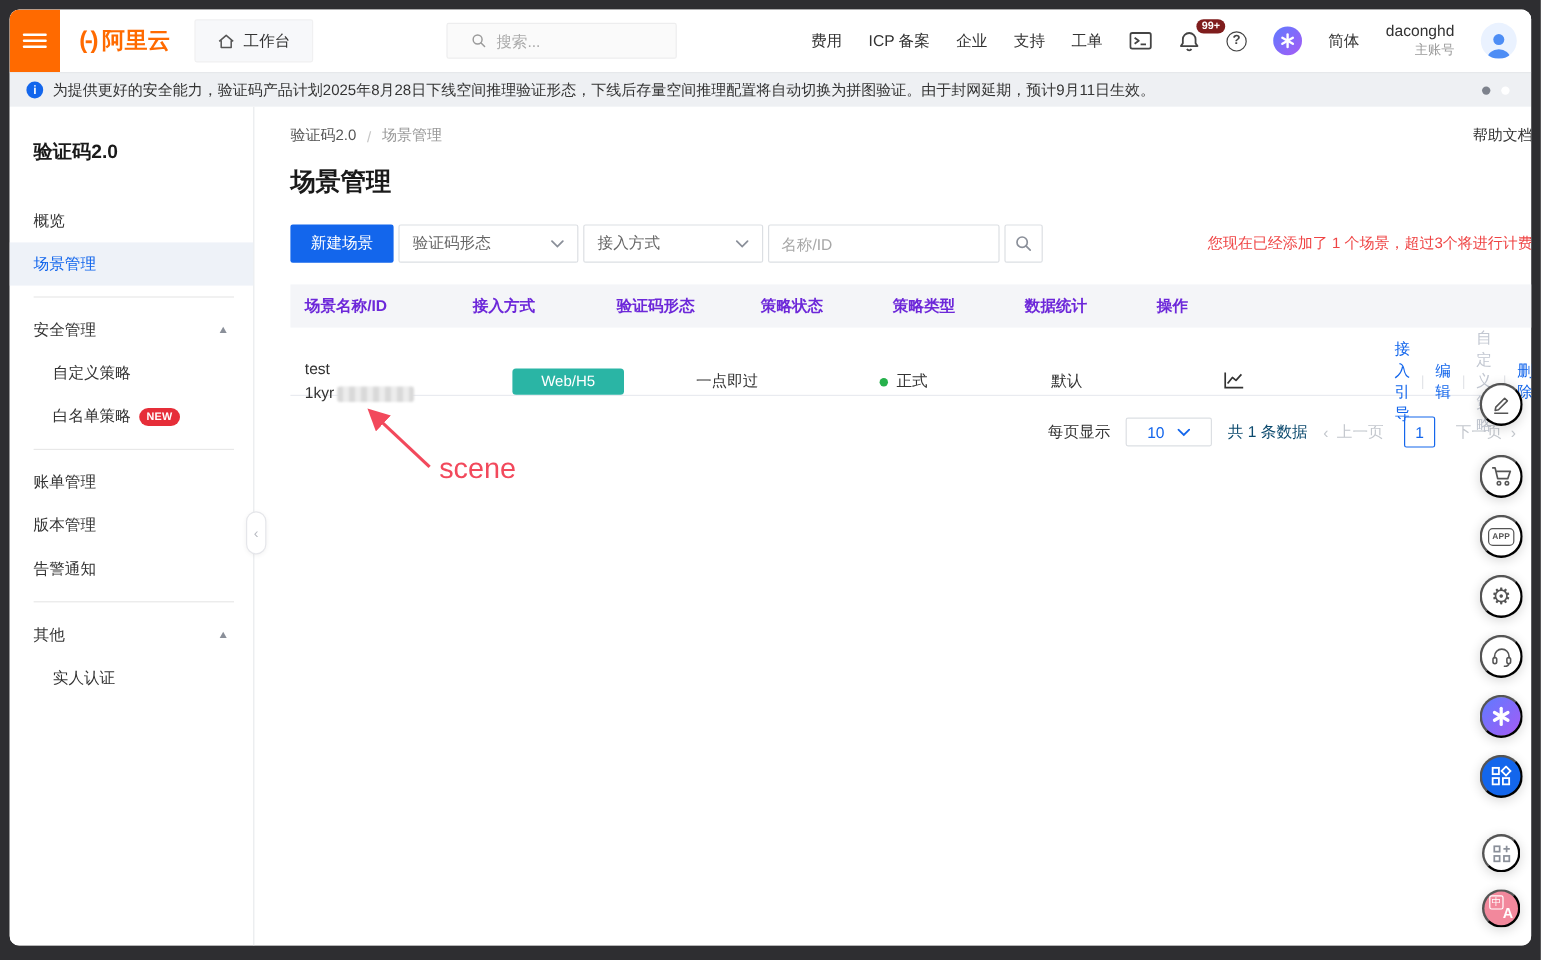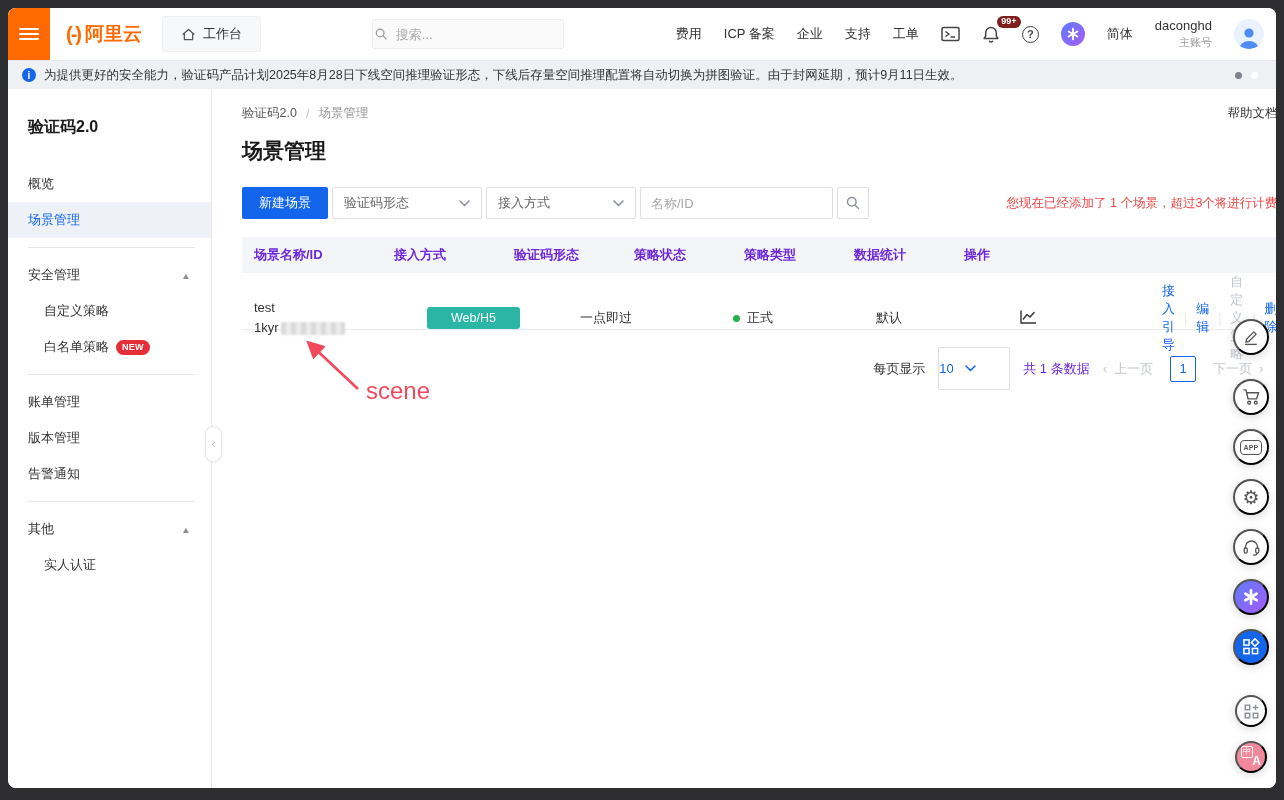--- a/index.html
+++ b/index.html
@@ -7,21 +7,21 @@
   .window { position:absolute; left:8px; top:8px; width:1268px; height:780px; background:#fff; border-radius:8px; overflow:hidden; display:flex; flex-direction:column; }
 
   
   .topnav { flex:0 0 52px; display:flex; align-items:center; background:#fff; position:relative; z-index:5; }
   .hamburger { width:42px; height:52px; background:#ff6a00; border:none; display:flex; align-items:center; justify-content:center; cursor:pointer; flex:0 0 42px; }
   .hamburger i { display:block; width:20px; height:2.5px; background:#fff; margin:2.6px 0; border-radius:1px; }
   .logo { display:flex; align-items:center; gap:5px; padding:0 20px 0 16px; cursor:pointer; }
   .logo-mark { color:#ff6a00; font-weight:bold; font-size:20px; letter-spacing:-2px; }
   .logo-text { color:#ff6a00; font-weight:bold; font-size:19px; }
   .workbench { height:36px; margin:8px 0; background:#f7f8fa; border:1px solid #f0f0f1; display:flex; align-items:center; gap:7px; padding:0 18px; font-size:13px; color:#333; cursor:pointer; border-radius:2px; }
-  .search { margin:0 auto; display:flex; align-items:center; gap:8px; width:192px; height:30px; background:#fafafa; border:1px solid #ededee; border-radius:2px; padding:0 2px; }
+  .search { margin:0 auto; display:flex; align-items:center; gap:8px; width:192px; height:30px; background:#fafafa; border:1px solid #ededee; border-radius:2px; padding:0 20px; }
   .search input { border:none; background:transparent; outline:none; font-size:13px; width:100%; color:#333; }
   .search input::placeholder { color:#aaa; }
   .nav-right { display:flex; align-items:center; gap:22px; padding-right:12px; font-size:13px; color:#333; }
   .nav-link { cursor:pointer; white-space:nowrap; }
   .icon-btn { display:flex; align-items:center; justify-content:center; cursor:pointer; position:relative; background:none; border:none; color:#333; }
   .nbadge { position:absolute; top:-9px; left:15px; background:#7f1d1d; color:#fff; font-size:9px; font-weight:bold; padding:1.5px 4.5px; border-radius:8px; line-height:1.1; }
   .qmark { width:17px; height:17px; border:1.5px solid #444; border-radius:50%; font-size:11px; font-weight:bold; display:flex; align-items:center; justify-content:center; color:#444; }
   .ai-circle { width:24px; height:24px; border-radius:50%; background:linear-gradient(135deg,#5f7bff,#a55bf5); display:flex; align-items:center; justify-content:center; }
   .user { display:flex; flex-direction:column; align-items:flex-end; line-height:1.3; cursor:pointer; }
   .user-name { font-size:13px; color:#333; }
@@ -71,22 +71,22 @@
   .blur-chip { display:inline-block; width:64px; height:13px; margin-left:1px; background:repeating-linear-gradient(90deg,#d9d9d9 0 5px,#ececec 5px 10px); border-radius:2px; filter:blur(0.8px); }
   .badge-teal { display:inline-block; background:#2ab5a5; color:#fff; font-size:12.5px; padding:4px 24px; border-radius:3px; }
   .status { display:flex; align-items:center; gap:7px; }
   .dot-green { width:7px; height:7px; border-radius:50%; background:#26b14c; }
   .actions { display:flex; align-items:center; gap:9px; }
   .link { color:#1366ec; cursor:pointer; }
   .link.disabled { color:#c2c7d1; cursor:default; }
   .sep { color:#e3e5e9; font-size:12px; }
 
   .pagination { display:flex; align-items:center; justify-content:flex-end; gap:13px; margin-top:17px; padding-right:14px; font-size:13px; color:#333; }
-  .pp-select { width:72px; height:43px; border:1px solid #dcdfe3; border-radius:2px; display:flex; align-items:center; gap:11px; color:#1366ec; cursor:pointer; background:#fff; }
-  .total { color:#6d28d9; }
+  .pp-select { width:72px; height:24px; border:1px solid #dcdfe3; border-radius:2px; display:flex; align-items:center; justify-content:center; gap:11px; color:#1366ec; cursor:pointer; background:#fff; }
+  .total { color:#0c4a6e; }
   .pg-group { display:flex; align-items:center; gap:7px; color:#c3c7cd; }
   .pg-arrow { font-size:13px; cursor:default; }
   .current-page { width:26px; height:26px; border:1px solid #1366ec; color:#1366ec; display:flex; align-items:center; justify-content:center; border-radius:2px; margin:0 4px; }
 
   .annot-svg { position:absolute; left:88px; top:246px; overflow:visible; pointer-events:none; }
   .annot-text { position:absolute; left:154px; top:288px; font-size:24px; color:#f2495c; }
 
   
   .fab { position:absolute; right:7px; width:36px; height:36px; border-radius:50%; background:#fff; box-shadow:0 2px 10px rgba(0,0,0,0.16); display:flex; align-items:center; justify-content:center; cursor:pointer; color:#555; z-index:4; }
   .fab.small { width:32px; height:32px; right:9px; }

